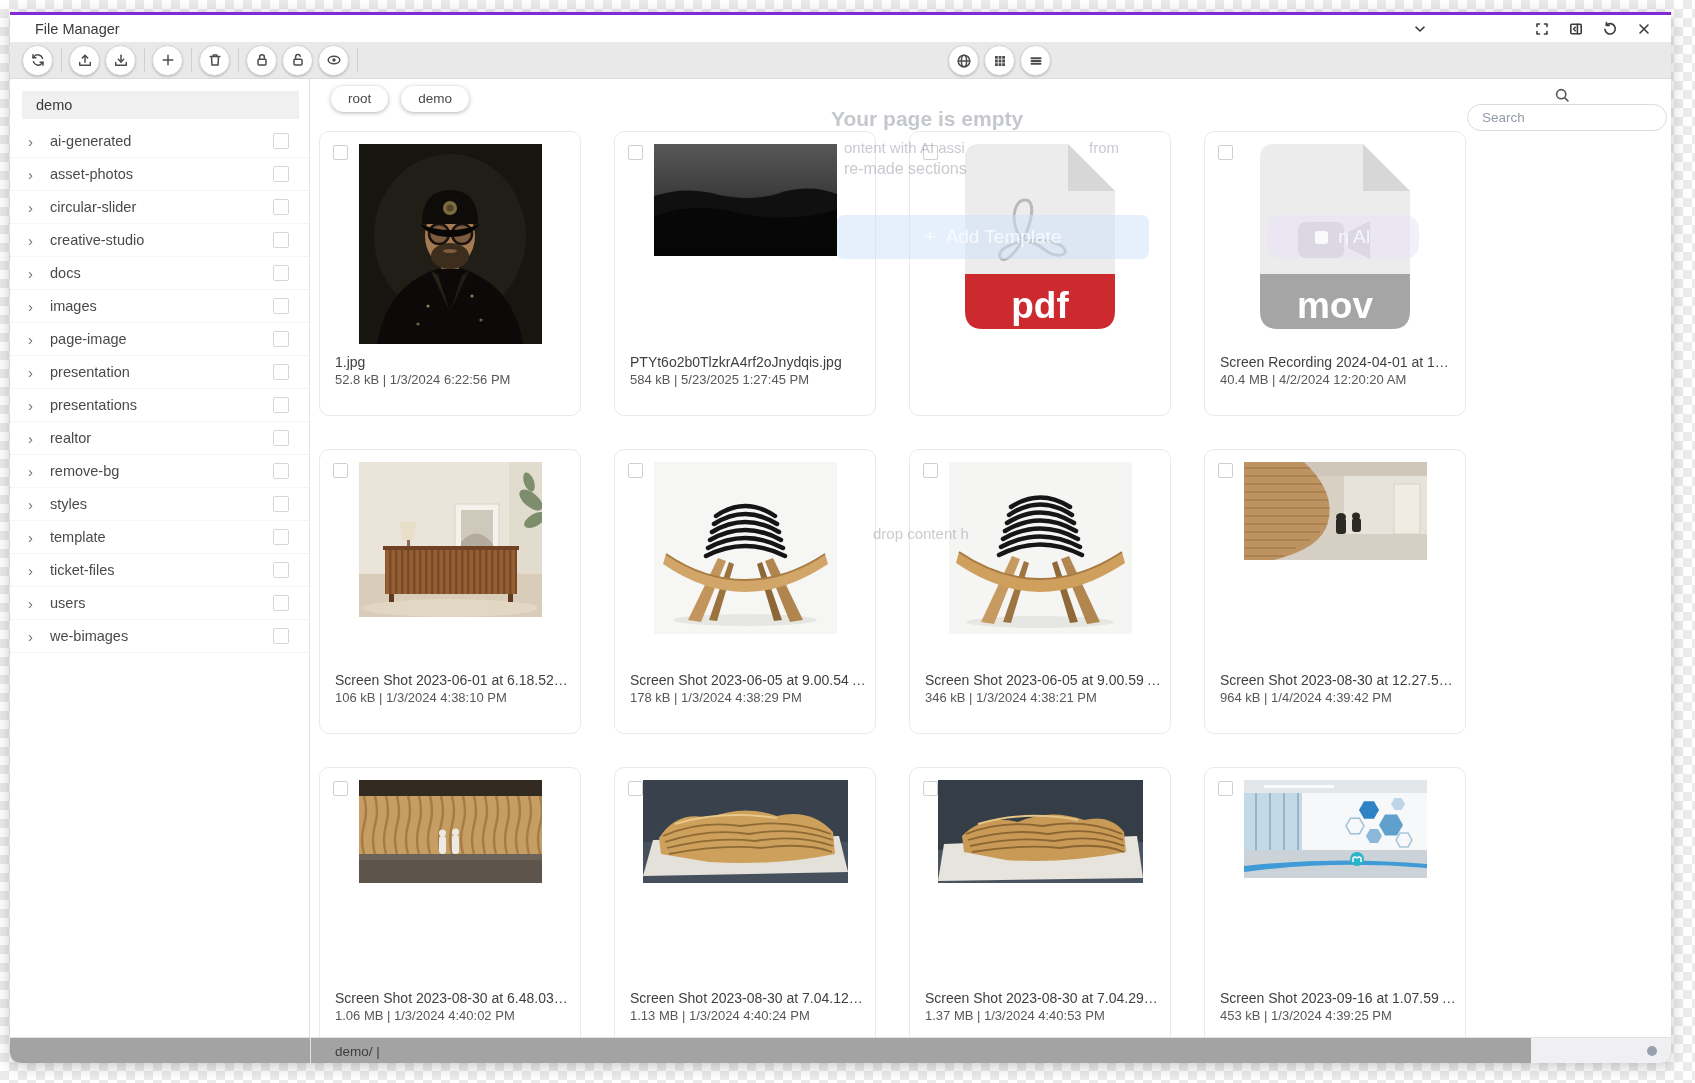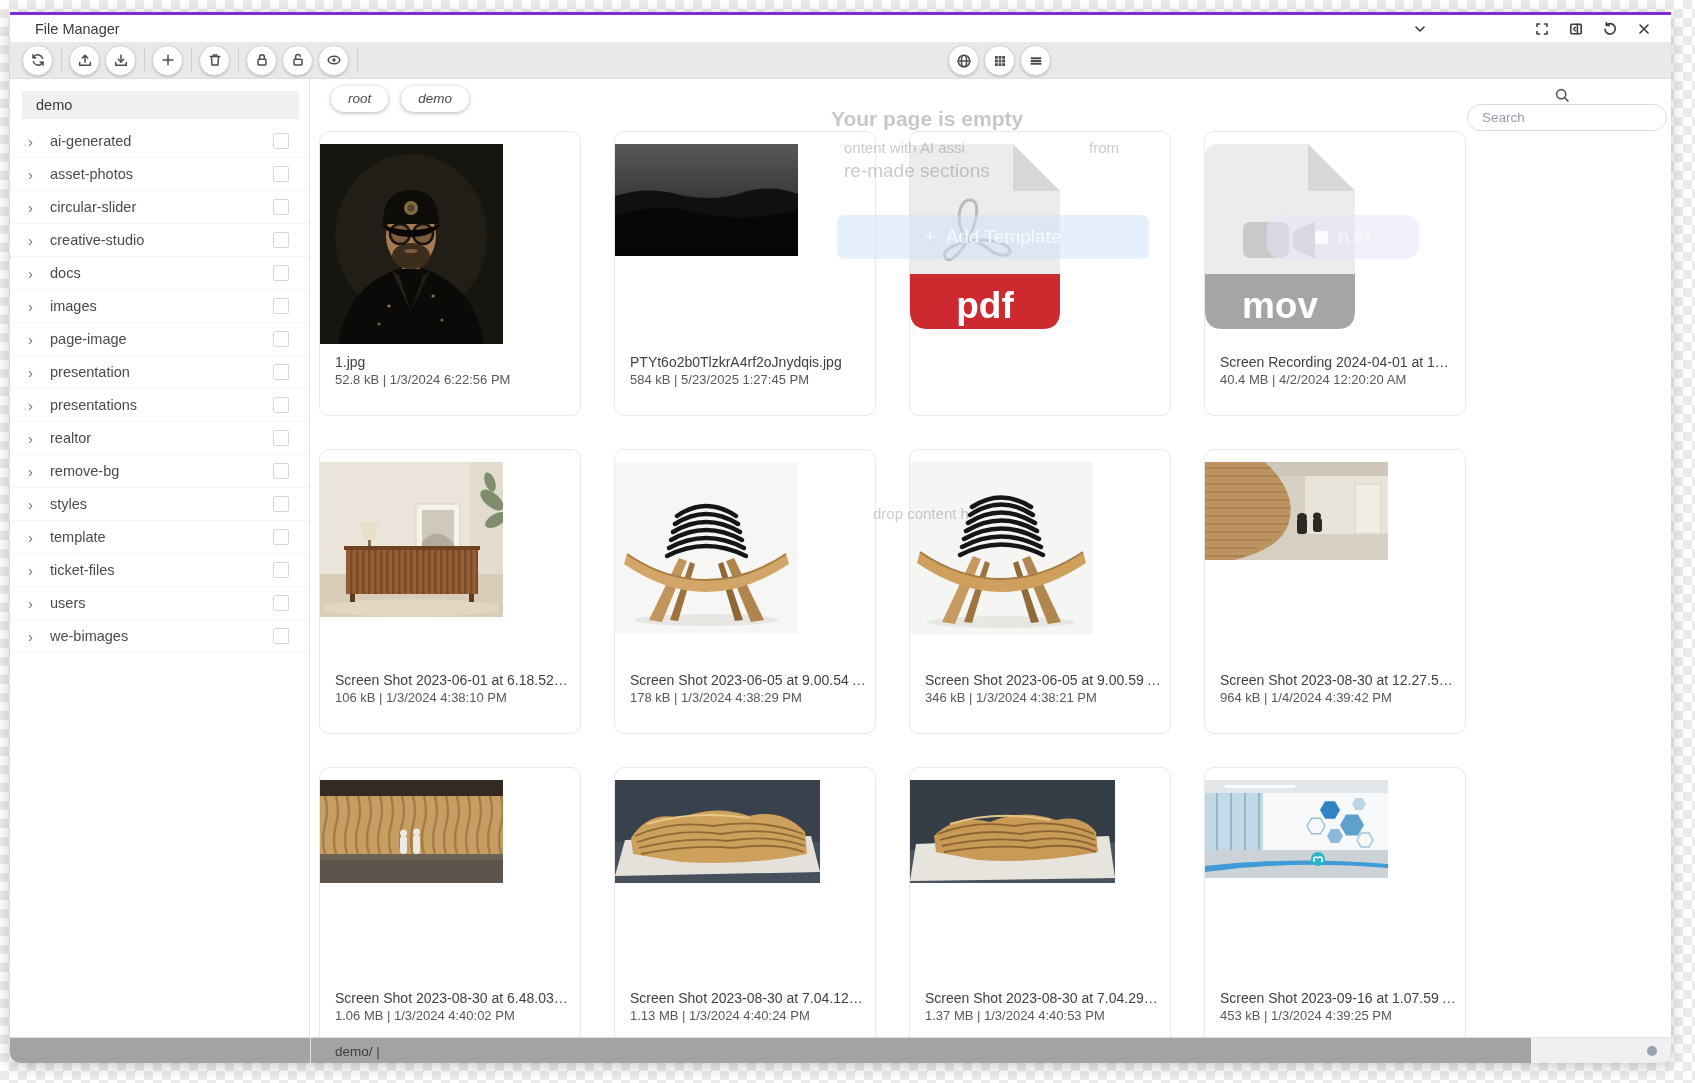--- a/index.html
+++ b/index.html
@@ -41,48 +41,48 @@
   .tree{margin-top:6px;}
   .trow{display:flex;align-items:center;height:32px;padding:0 20px 0 18px;font-size:14.5px;color:#4a4a4a;
         border-bottom:1px dotted #ececee;cursor:pointer;}
   .chev{color:#737373;font-size:15px;width:22px;flex:none;}
   .tlabel{flex:1;}
   .tcb{width:14px;height:14px;border:1px solid #d6d6d8;border-radius:2px;background:#fff;flex:none;cursor:pointer;}
   
   .content{flex:1;position:relative;overflow:hidden;background:#fff;}
   .crumbs{position:absolute;left:21px;top:7px;display:flex;gap:13px;}
   .chip{height:26px;line-height:26px;padding:0 17px;background:#fff;border-radius:14px;
-        box-shadow:0 1px 4px rgba(0,0,0,.3);font-size:13.5px;color:#4a4a4a;cursor:pointer;font-style:italic;}
+        box-shadow:0 1px 4px rgba(0,0,0,.3);font-size:13.5px;color:#4a4a4a;cursor:pointer;}
   .search{position:absolute;top:8px;left:1148px;display:flex;align-items:center;flex-direction:column;}
   .search svg{stroke:#555;fill:none;stroke-width:1.6;stroke-linecap:round;}
   .search input{margin-left:9px;width:170px;height:25px;border:1px solid #d8dae0;border-radius:14px;
         padding:0 14px;font-size:13.5px;color:#444;outline:none;font-family:"Liberation Sans",sans-serif;box-sizing:content-box;}
   .search input::placeholder{color:#949cab;}
   .grid{position:absolute;left:9px;top:52px;display:grid;grid-template-columns:repeat(4,262px);
         grid-auto-rows:285px;gap:33px;}
   .card{position:relative;border:1px solid #e9e9ea;border-radius:10px;background:#fff;box-sizing:border-box;cursor:pointer;}
   .ccb{position:absolute;left:13px;top:13px;width:13px;height:13px;border:1px solid #cfcfd1;border-radius:2px;background:#fff;cursor:pointer;}
-  .thumb{position:absolute;left:0;right:0;top:12px;display:flex;justify-content:flex-start;}
+  .thumb{position:absolute;left:0;right:0;top:12px;display:flex;justify-content:center;}
   .caption{position:absolute;left:15px;right:9px;top:221px;}
   .fname{font-size:14px;color:#3f3f3f;line-height:18px;white-space:nowrap;overflow:hidden;text-overflow:ellipsis;}
   .fmeta{font-size:13px;color:#585858;line-height:18px;white-space:nowrap;overflow:hidden;}
   
   .ghost{position:absolute;inset:0;pointer-events:none;z-index:40;}
   .g-head{position:absolute;left:521px;top:28px;font-size:21px;font-weight:bold;color:rgba(107,114,128,.40);}
   .g-f1{position:absolute;left:534px;top:60px;font-size:15px;color:rgba(122,128,140,.42);}
   .g-from{position:absolute;left:779px;top:60px;font-size:15px;color:rgba(122,128,140,.42);}
-  .g-f2{position:absolute;left:534px;top:81px;font-size:19px;color:rgba(122,128,140,.42);}
+  .g-f2{position:absolute;left:534px;top:81px;font-size:16px;color:rgba(122,128,140,.42);}
   .g-pill1{position:absolute;left:527px;top:136px;width:312px;height:44px;border-radius:7px;
         background:rgba(206,225,250,.5);display:flex;align-items:center;justify-content:center;gap:10px;
         font-size:19px;color:rgba(248,251,255,.92);}
   .g-pill2{position:absolute;left:957px;top:136px;width:152px;height:44px;border-radius:14px;
         background:rgba(233,227,250,.55);display:flex;align-items:center;justify-content:center;gap:10px;
         font-size:19px;color:rgba(250,249,255,.92);}
   .g-sq{width:13px;height:13px;border-radius:3px;background:rgba(255,255,255,.85);}
-  .g-drop{position:absolute;left:563px;top:426px;font-size:15px;color:rgba(120,126,138,.4);}
+  .g-drop{position:absolute;left:563px;top:446px;font-size:15px;color:rgba(120,126,138,.4);}
   
   .footer{height:27px;border-top:1px solid #e0e0e1;background:#a3a3a3;display:flex;align-items:center;
         padding-left:325px;font-size:13.5px;color:#3d3d3d;position:relative;box-sizing:border-box;}
   .footer::before{content:"";position:absolute;left:300px;top:0;bottom:0;width:1px;background:#e3e3e4;}
   .footer-right{position:absolute;right:0;top:0;bottom:0;width:140px;background:#f0f0f2;border-radius:0 0 9px 0;}
   .dot{position:absolute;right:14px;top:8px;width:10px;height:10px;border-radius:50%;background:#9aa1ae;}
 </style>
 </head>
 <body>
 

